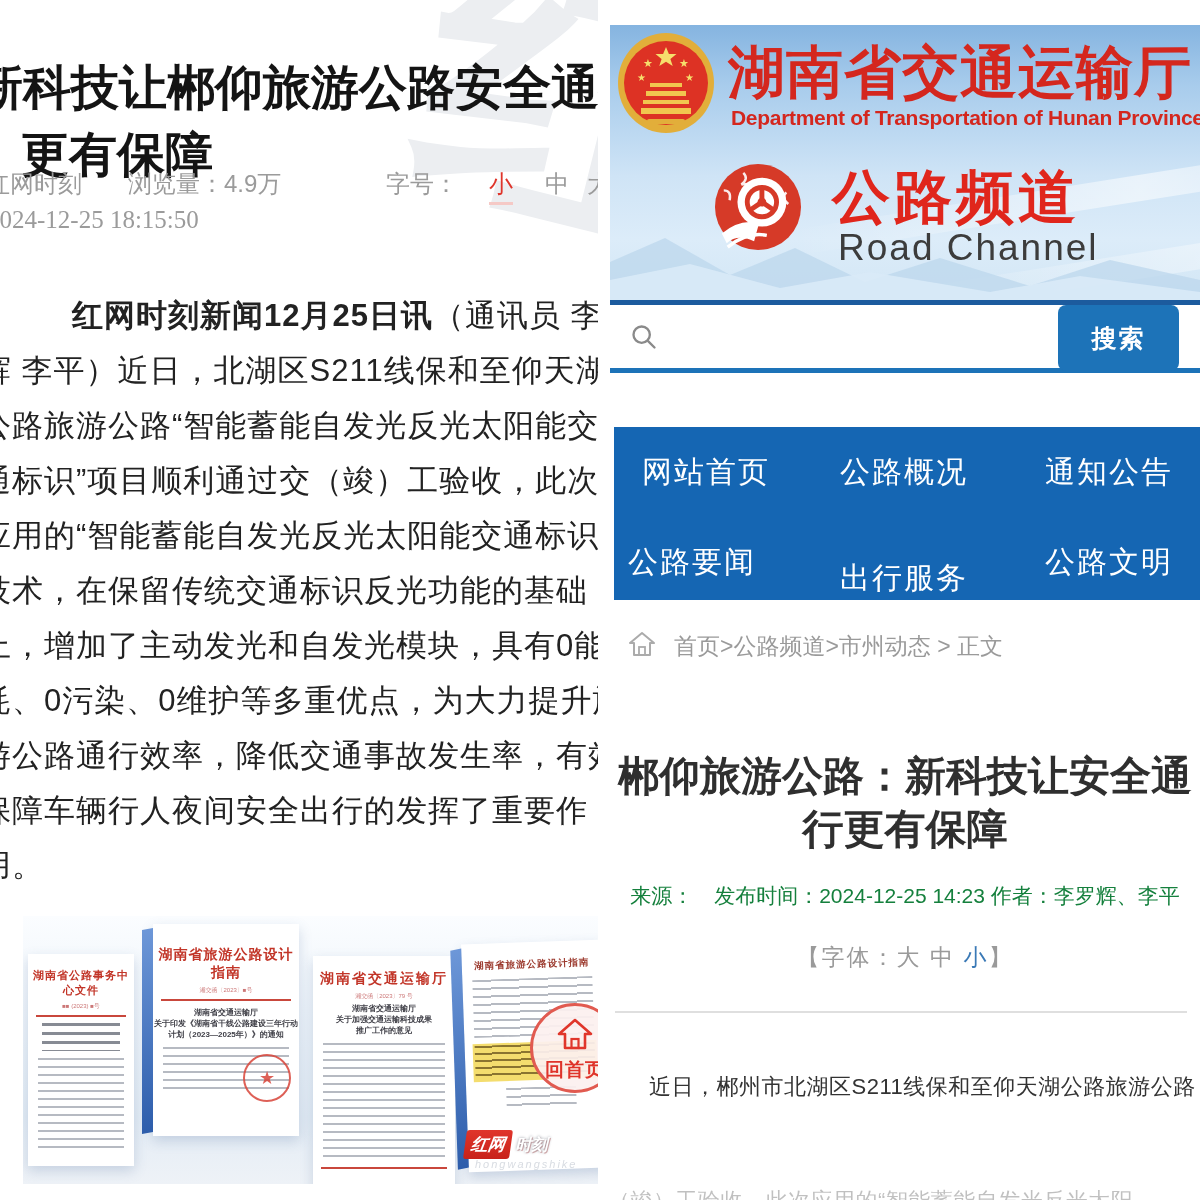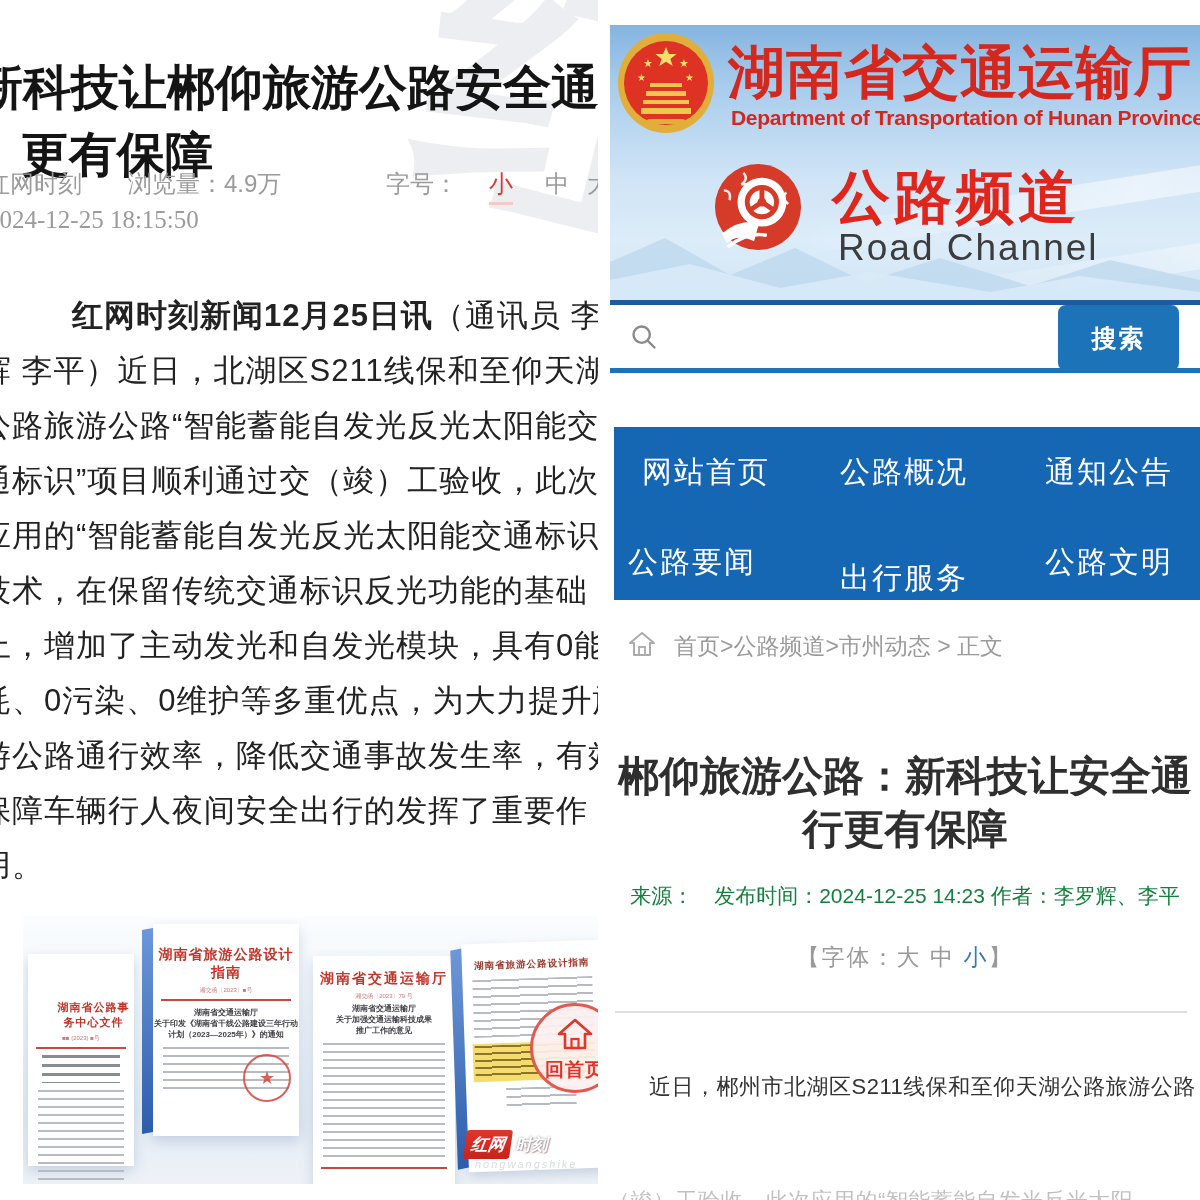--- a/index.html
+++ b/index.html
@@ -126,21 +126,21 @@
     <div>技术，在保留传统交通标识反光功能的基础</div>
     <div>上，增加了主动发光和自发光模块，具有0能</div>
     <div>耗、0污染、0维护等多重优点，为大力提升旅</div>
     <div>游公路通行效率，降低交通事故发生率，有效</div>
     <div>保障车辆行人夜间安全出行的发挥了重要作</div>
     <div>用。</div>
   </div>
 
   <div id="figure">
     <div class="doc" style="left:5px;top:38px;width:106px;height:212px;">
-      <div class="doc-title" style="font-size:11px;margin-top:46px;padding-left:25px;">湖南省公路事务中心文件</div>
+      <div class="doc-title" style="font-size:11px;margin-top:14px;">湖南省公路事务中心文件</div>
       <div class="doc-meta">■■ (2023) ■号</div>
       <div class="red-hr"></div>
       <div class="flines-dark" style="height:28px;"></div>
       <div class="flines" style="height:95px;"></div>
     </div>
 
     <div class="doc" style="left:130px;top:8px;width:146px;height:212px;">
       <div class="spine"></div>
       <div class="doc-title" style="font-size:14px;margin-top:22px;">湖南省旅游公路设计指南</div>
       <div class="doc-meta">湘交函〔2023〕■号</div>

